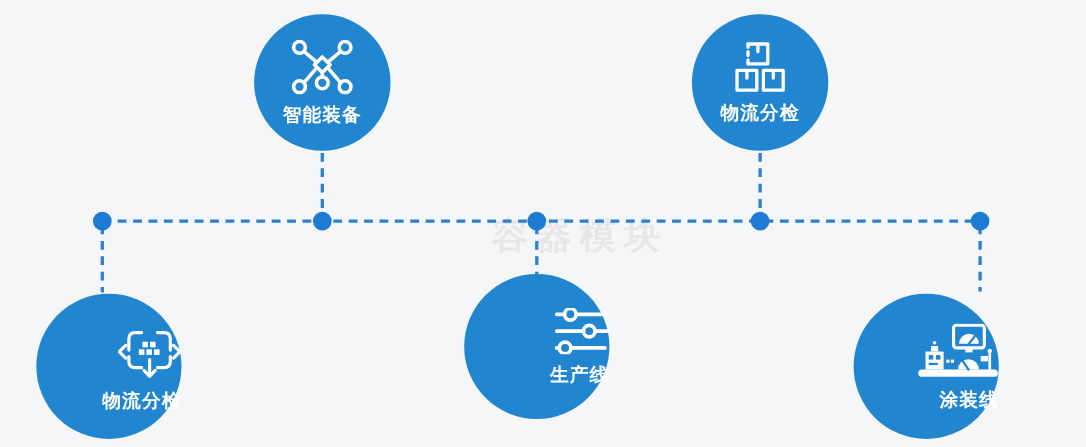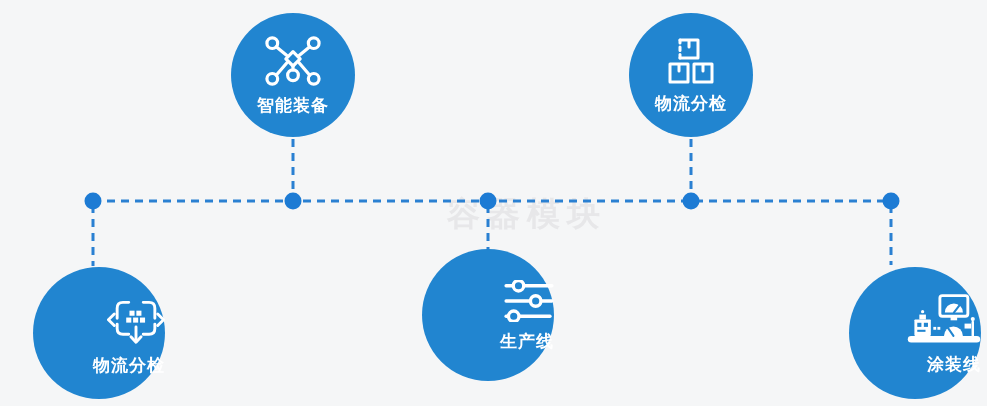--- a/index.html
+++ b/index.html
@@ -121,21 +121,21 @@
       <path d="M 2 6 H 50"></path>
       <path d="M 2 22 H 50"></path>
       <path d="M 2 38 H 48"></path>
       <circle cx="15" cy="6" r="5.5" style="fill:var(--circle-fill,#2185d0)"></circle>
       <circle cx="33" cy="22" r="5.5" style="fill:var(--circle-fill,#2185d0)"></circle>
       <circle cx="10" cy="38" r="5.5" style="fill:var(--circle-fill,#2185d0)"></circle>
     </svg>
     <div class="label">生产线</div>
   </div>
 
-  <div class="circle bottom" style="left:849px;top:267px;">
+  <div class="circle bottom" style="left:776px;top:267px;">
     <svg class="icon" width="74" height="51" viewBox="0 0 90 62" fill="none">
       <rect x="1" y="51" width="88" height="8" rx="4" fill="#ffffff"></rect>
       <rect x="40" y="2" width="34" height="25" rx="3" stroke="#ffffff" stroke-width="3.5"></rect>
       <path d="M 46 22.5 A 11 11 0 0 1 68 22.5 Z" fill="#ffffff"></path>
       <path d="M 57 22.5 L 64 13.5" stroke="var(--circle-fill,#2185d0)" stroke-width="2.5" stroke-linecap="round"></path>
       <rect x="53" y="27" width="8" height="5" fill="#ffffff"></rect>
       <path d="M 45 51 A 11.5 11.5 0 0 1 68 51 Z" fill="#ffffff"></path>
       <path d="M 56.5 51 L 50 41.5" stroke="var(--circle-fill,#2185d0)" stroke-width="2.5" stroke-linecap="round"></path>
       <rect x="9" y="31" width="20" height="20" rx="1" fill="#ffffff"></rect>
       <rect x="12.5" y="35" width="5" height="5" fill="var(--circle-fill,#2185d0)"></rect>

